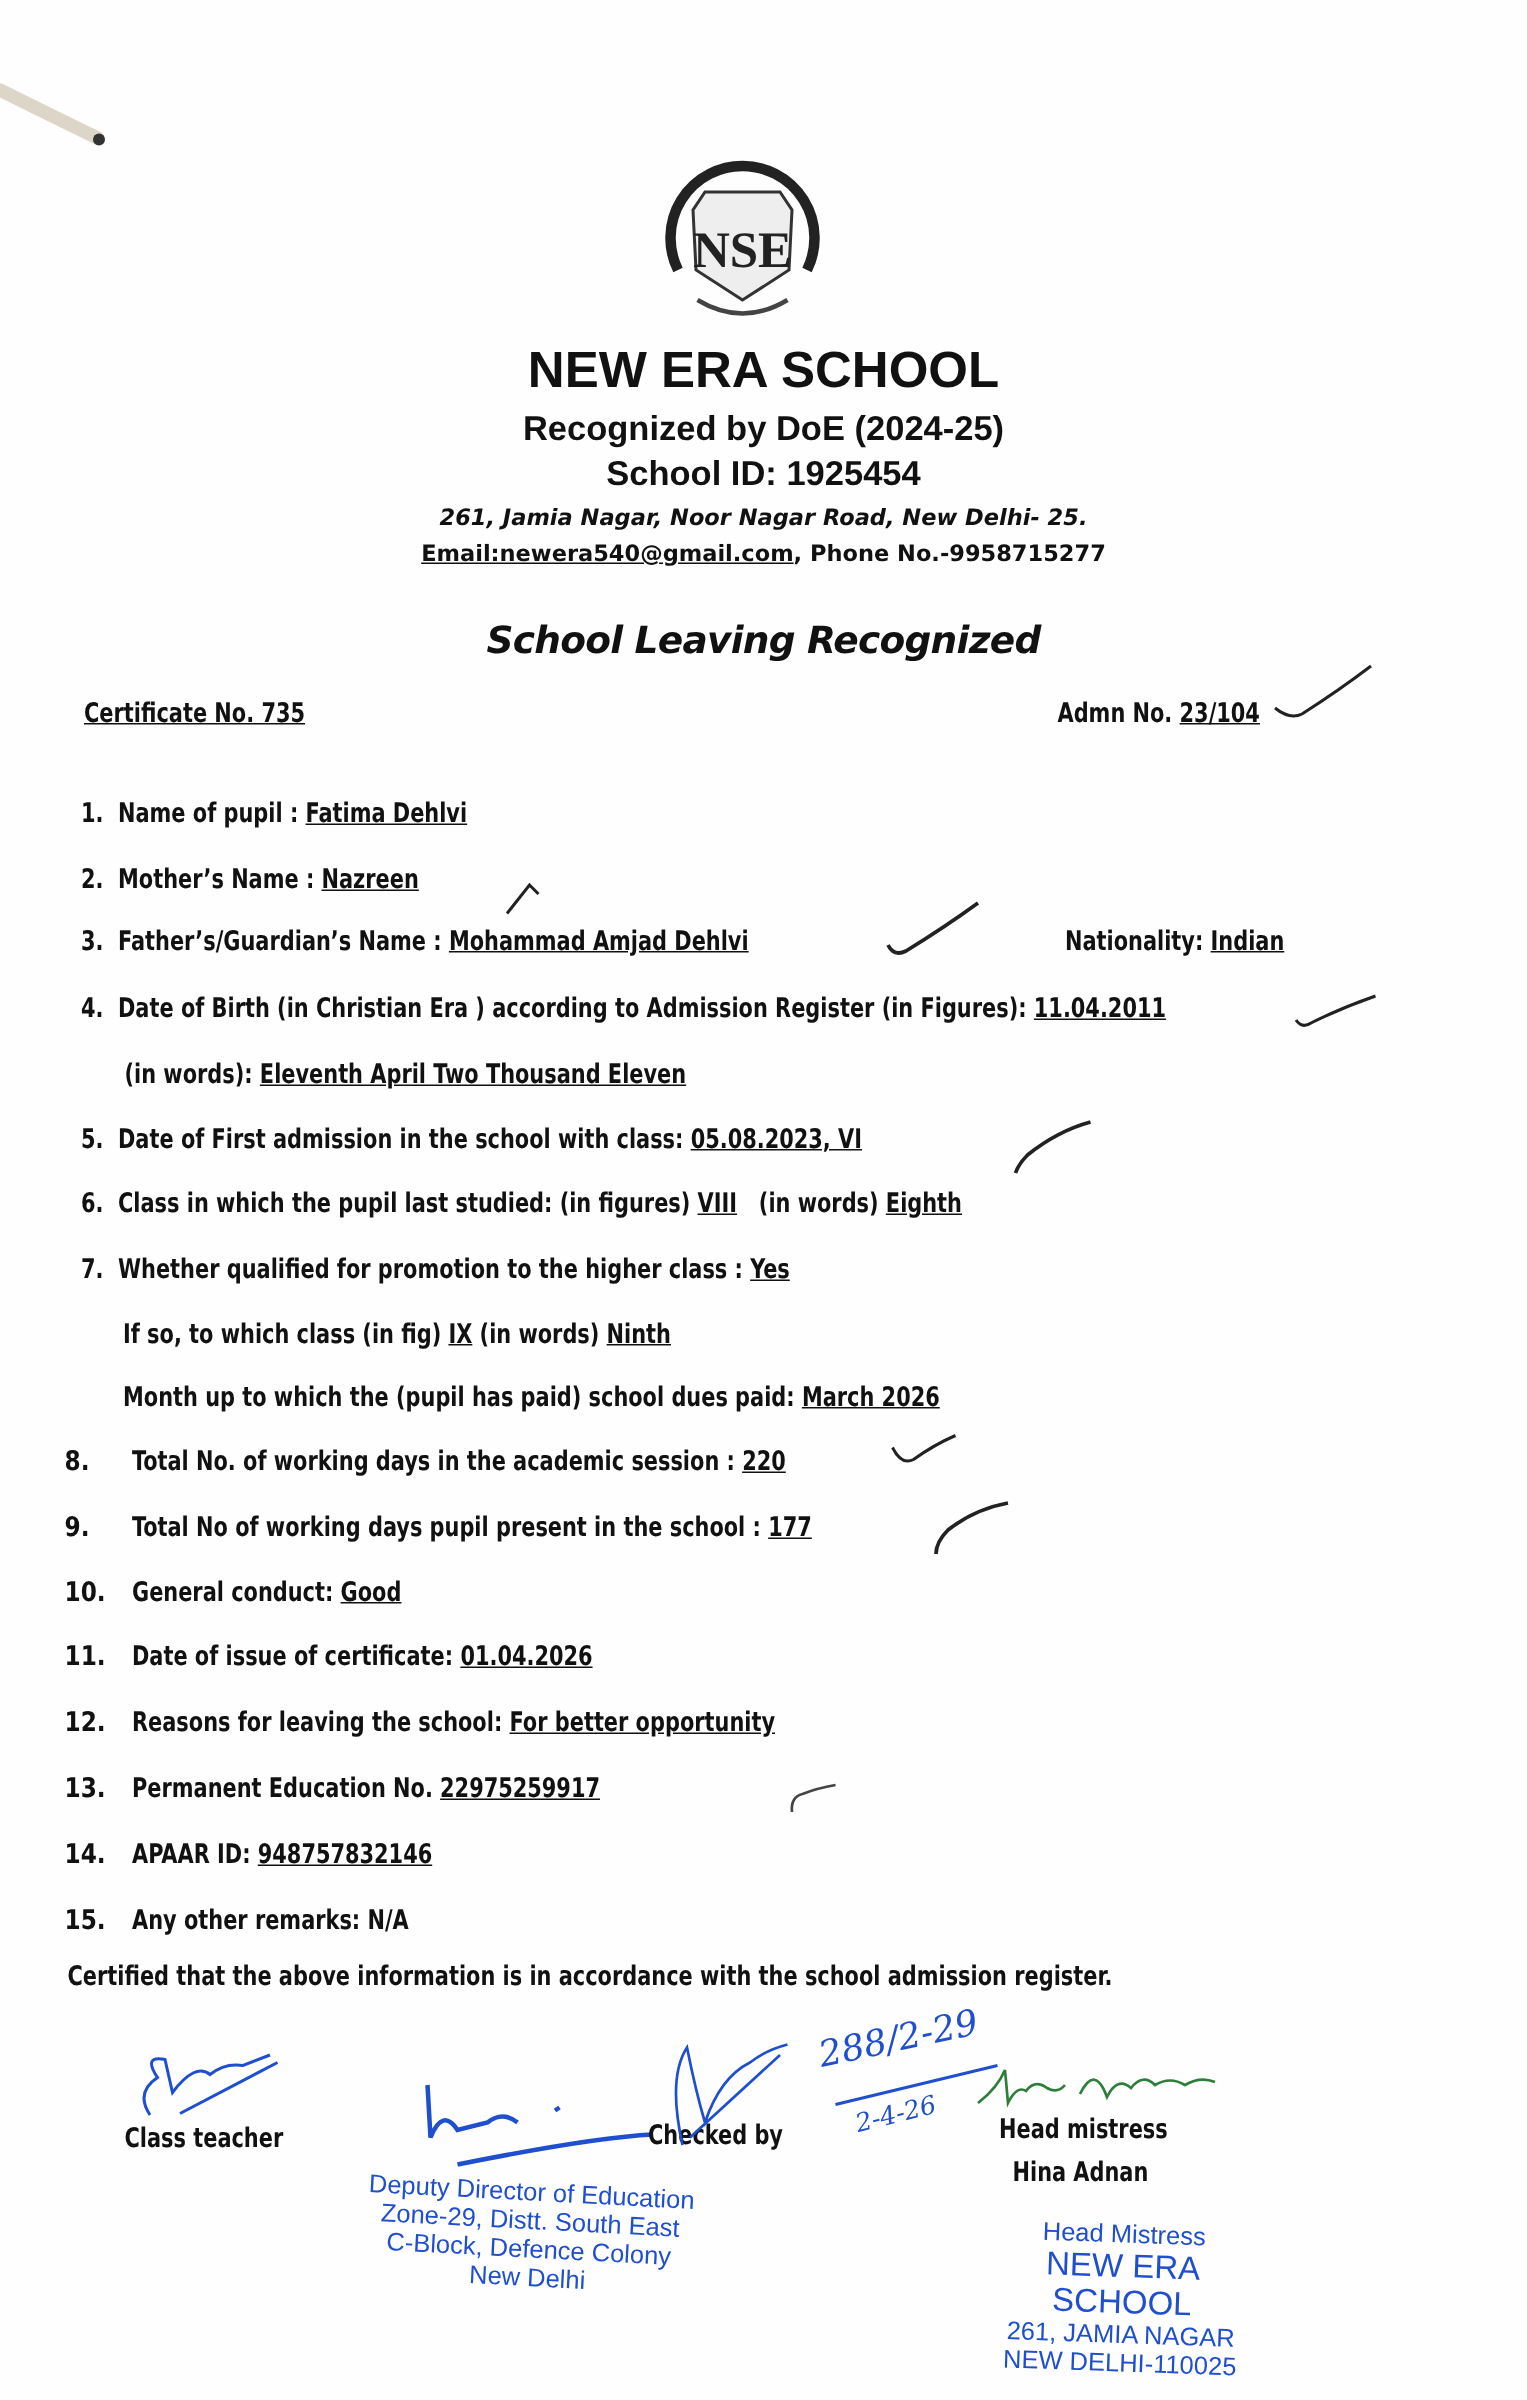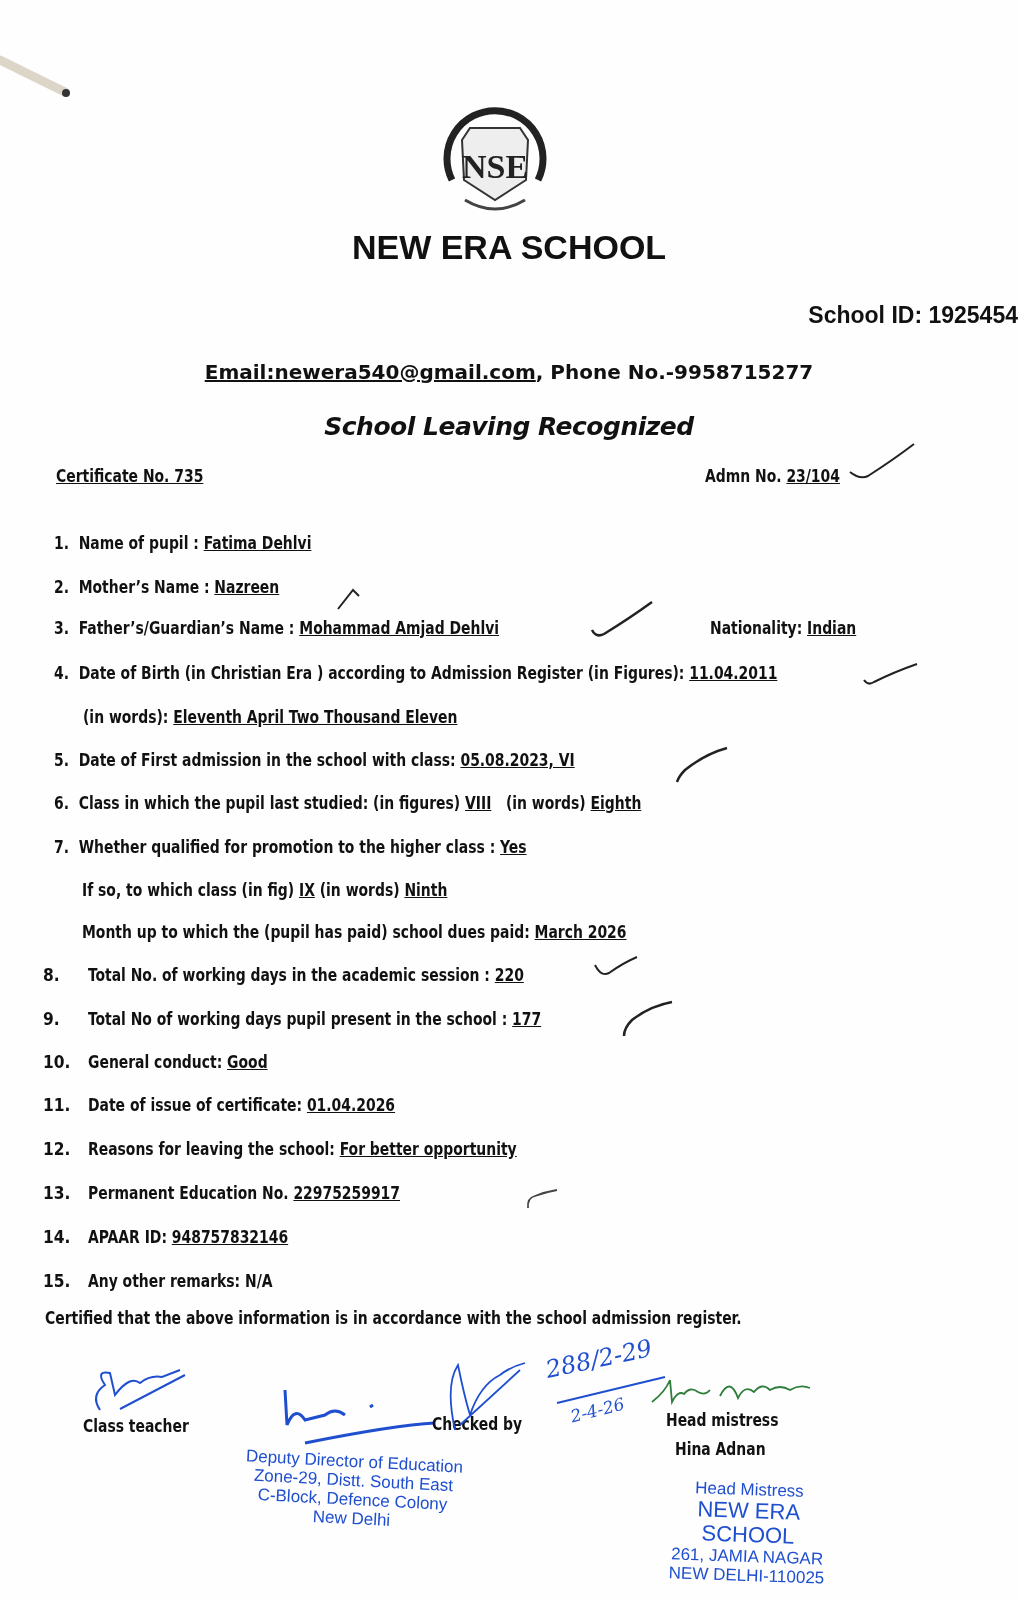--- a/index.html
+++ b/index.html
@@ -3,23 +3,23 @@
 <meta charset="utf-8">
 <style>
   html, body { margin:0; padding:0; background:#ffffff; }
   body { width:1018px; height:1600px; position:relative; overflow:hidden; color:#111; }
   .page { position:absolute; left:0; top:0; width:1018px; height:1600px; background:#fefefe; }
   .hole { position:absolute; left:0; top:50px; width:80px; height:60px; }
   .logo { position:absolute; left:440px; top:100px; width:110px; height:120px; }
   .hdr { position:absolute; left:0; width:1018px; text-align:center; font-family:"Liberation Sans", sans-serif; font-weight:bold; }
   .h-title { top:228px; font-size:34px; }
   .h-rec { top:272px; font-size:23px; }
-  .h-id { top:302px; font-size:23px;text-align:right; }
+  .h-id { top:302px; font-size:23px; }
   .h-addr { top:336px; font-size:15px; font-style:italic; font-family:"DejaVu Sans", sans-serif; }
-  .h-contact { top:360px; font-size:20px; font-family:"DejaVu Sans", sans-serif; font-weight:bold; }
+  .h-contact { top:360px; font-size:15px; font-family:"DejaVu Sans", sans-serif; font-weight:bold; }
   .u { text-decoration:underline; }
   .h-cert { top:412px; font-size:25px; font-style:italic; font-family:"DejaVu Sans", sans-serif; letter-spacing:-0.5px; }
   .txt { position:absolute; font-family:"DejaVu Sans Condensed","DejaVu Sans", sans-serif; font-weight:bold; font-size:18px; white-space:nowrap; transform-origin:left top; transform:scaleX(0.86); }
   .num { position:absolute; font-family:"DejaVu Sans", sans-serif; font-weight:bold; font-size:18px; transform-origin:left top; transform:scaleX(0.86); }
   .tick { position:absolute; }
   .blue { color:#1f4fcf; font-family:"Liberation Sans", sans-serif; font-weight:normal; }
   .stamp { position:absolute; text-align:center; line-height:19px; font-size:17px; }
 </style>
 </head>
 <body>
@@ -32,21 +32,23 @@
   </svg>
 
   <svg class="logo" viewBox="0 0 110 120">
     <path d="M12 80 A48 48 0 1 1 98 80" stroke="#222" stroke-width="7" fill="none"></path>
     <path d="M30 28 L80 28 L88 40 L86 80 L55 100 L24 80 L22 40 Z" fill="#eee" stroke="#333" stroke-width="2"></path>
     <text x="55" y="78" text-anchor="middle" font-family="Liberation Serif, serif" font-weight="bold" font-size="34" fill="#222">NSE</text>
     <path d="M25 100 Q55 118 85 100" stroke="#444" stroke-width="3" fill="none"></path>
   </svg>
 
   <div class="hdr h-title">NEW ERA SCHOOL</div>
+  <div class="hdr h-rec">Recognized by DoE (2024-25)</div>
   <div class="hdr h-id">School ID: 1925454</div>
+  <div class="hdr h-addr">261, Jamia Nagar, Noor Nagar Road, New Delhi- 25.</div>
   <div class="hdr h-contact"><span class="u">Email:newera540@gmail.com</span><span>, Phone No.-9958715277</span></div>
   <div class="hdr h-cert">School Leaving Recognized</div>
 
   <div class="txt u" style="left:56px;top:465px;">Certificate No. 735</div>
   <div class="txt" style="left:705px;top:465px;"><span>Admn No. </span><span class="u">23/104</span></div>
   <svg class="tick" style="left:848px;top:440px;" width="70" height="45">
       <path d="M2 32 Q12 40 20 36 Q45 20 66 4" stroke="#222" stroke-width="2" fill="none"></path>
     </svg>
 
   <div class="txt" style="left:54px;top:532px;"><span>1.</span>&nbsp;&nbsp;<span>Name of pupil : </span><span class="u">Fatima Dehlvi</span></div>

